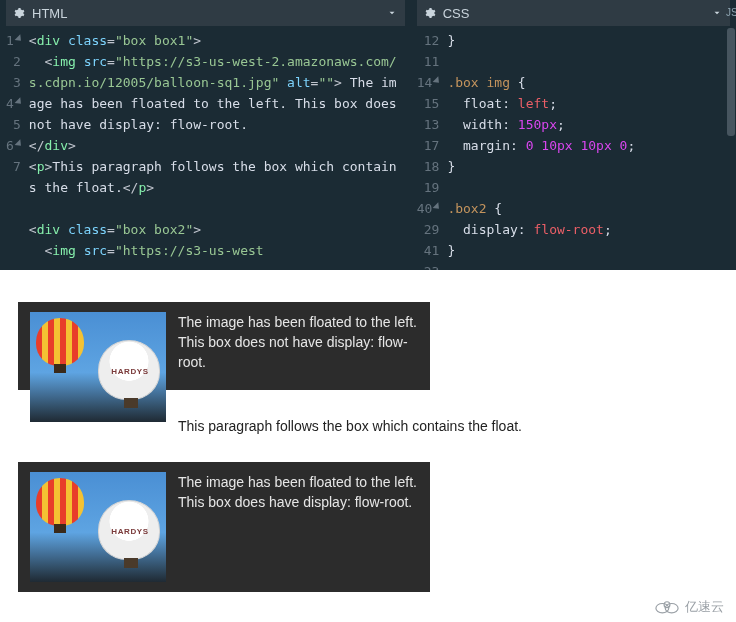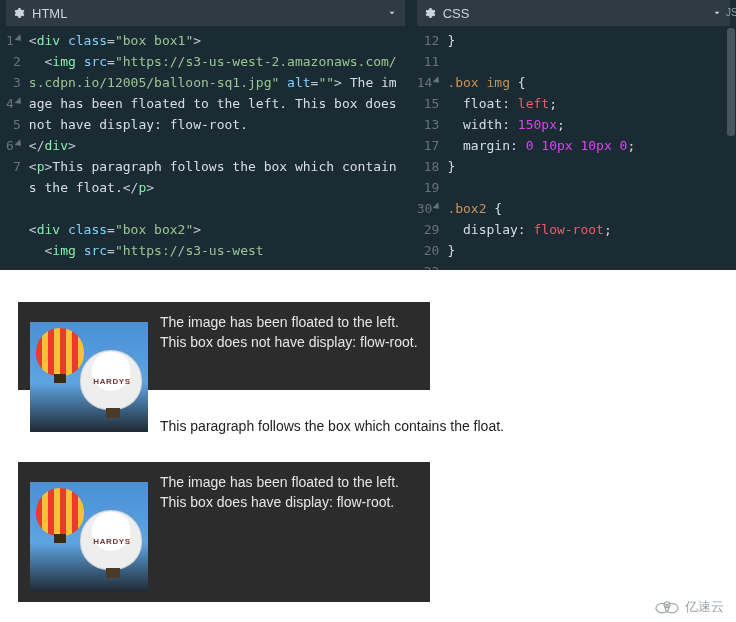--- a/index.html
+++ b/index.html
@@ -34,21 +34,21 @@
   .tiny-js{position:absolute;right:1px;top:8px;width:9px;color:#8fa5b2;font-size:10px;line-height:10px;writing-mode:horizontal-tb;}
   .scroll-thumb{position:absolute;right:1px;top:28px;width:8px;background:#47555f;border-radius:3px;}
 
   
   .preview{padding:32px 18px 0 18px;background:#fff;}
   .pv-box{background:#2c2c2c;color:#e6e6e6;margin-bottom:28px;width:412px;}
   .pv-box .inner{padding:10px 12px 8px 12px;}
   .pv-box1 .inner{min-height:70px;}
   .pv-box2 .inner{min-height:110px;}
   .pv-box2{overflow:auto;} 
-  .balloon{float:left;width:118px;height:110px;margin:10px 12px 10px 0;position:relative;background:linear-gradient(to bottom,#4a8fd4 0%,#5ea4e2 55%,#1f2a33 100%);}
+  .balloon{float:left;width:136px;height:110px;margin:0 12px 10px 0;position:relative;background:linear-gradient(to bottom,#4a8fd4 0%,#5ea4e2 55%,#1f2a33 100%);}
   
   .bl1{position:absolute;left:6px;top:6px;width:48px;height:48px;border-radius:50% 50% 46% 46%;background:repeating-linear-gradient(90deg,#e83d2a 0 6px,#f4c233 6px 12px);}
   .bk1{position:absolute;left:24px;top:52px;width:12px;height:9px;background:#3a2a1a;}
   
   .bl2{position:absolute;right:6px;top:28px;width:60px;height:58px;border-radius:50% 50% 46% 46%;background:radial-gradient(circle at 50% 35%,#fff 0 40%,#eee 41% 100%);border:1px solid #d5d5d5;}
   .bl2-band{position:absolute;right:12px;top:55px;width:48px;text-align:center;font-size:8px;letter-spacing:0.6px;color:#7a3a3a;font-weight:700;}
   .bk2{position:absolute;right:28px;top:86px;width:14px;height:10px;background:#4a3a2a;}
   .pv-text{font-size:14px;line-height:20px;}
   .pv-follow{color:#222;margin:0 0 28px 0;padding-left:136px;width:412px;font-size:14px;}
 
@@ -107,23 +107,23 @@
     <div class="code">
       <div class="gutter" id="css-gutter">
             <span class="ln">12</span>
             <span class="ln">11</span>
             <span class="ln arrow">14</span>
             <span class="ln">15</span>
             <span class="ln">13</span>
             <span class="ln">17</span>
             <span class="ln">18</span>
             <span class="ln">19</span>
-            <span class="ln arrow">30</span>
+            <span class="ln arrow">40</span>
             <span class="ln">29</span>
-            <span class="ln">20</span>
+            <span class="ln">41</span>
             <span class="ln">23</span>
           </div>
       <div class="codebody" id="css-body"><div class="row"><span class="t-punc">}</span></div><div class="row"></div><div class="row"><span class="t-sel">.box</span><span class="t-text"> </span><span class="t-sel">img</span><span class="t-punc"> {</span></div><div class="row"><span class="t-prop">  float</span><span class="t-punc">: </span><span class="t-val">left</span><span class="t-punc">;</span></div><div class="row"><span class="t-prop">  width</span><span class="t-punc">: </span><span class="t-num">150px</span><span class="t-punc">;</span></div><div class="row"><span class="t-prop">  margin</span><span class="t-punc">: </span><span class="t-num">0</span><span class="t-text"> </span><span class="t-num">10px</span><span class="t-text"> </span><span class="t-num">10px</span><span class="t-text"> </span><span class="t-num">0</span><span class="t-punc">;</span></div><div class="row"><span class="t-punc">}</span></div><div class="row"></div><div class="row"><span class="t-sel">.box2</span><span class="t-punc"> {</span></div><div class="row"><span class="t-prop">  display</span><span class="t-punc">: </span><span class="t-val">flow-root</span><span class="t-punc">;</span></div><div class="row"><span class="t-punc">}</span></div><div class="row"></div></div>
       <div class="scroll-thumb" id="css-scroll" style="height: 108px;"></div>
     </div>
   </div>
   <div class="tiny-js">JS</div>
 </div>
 
 <div class="preview">

